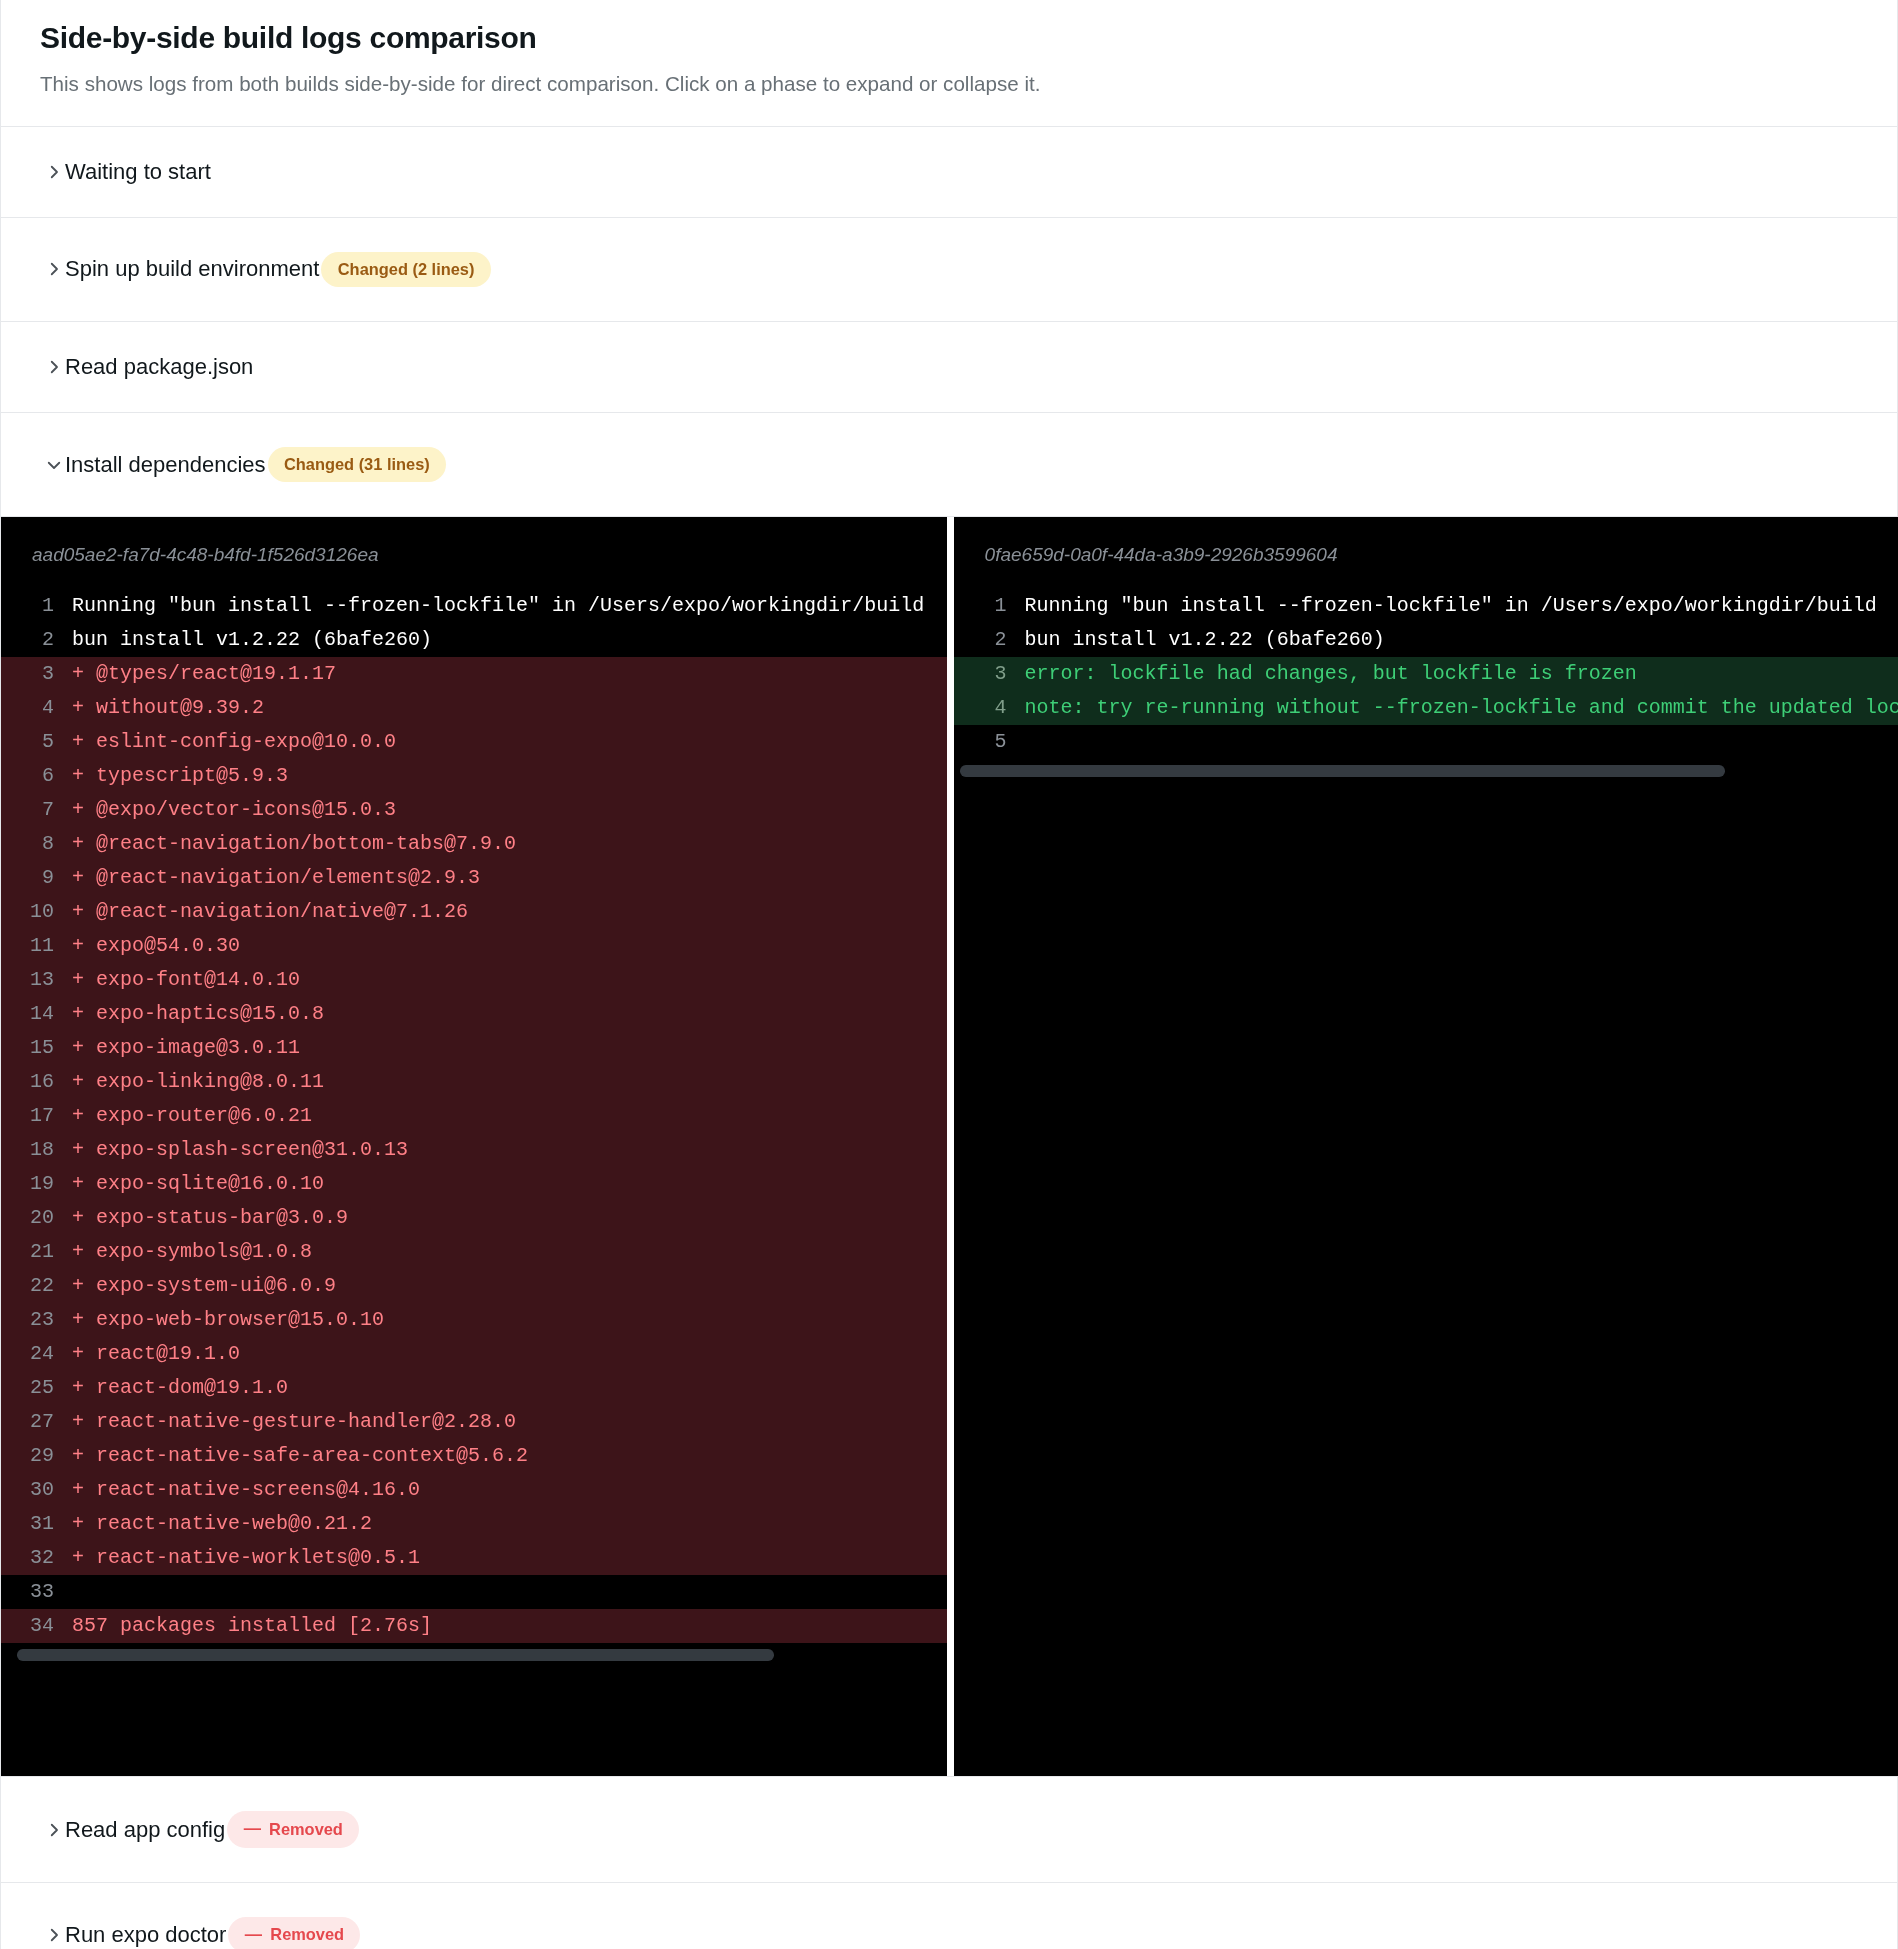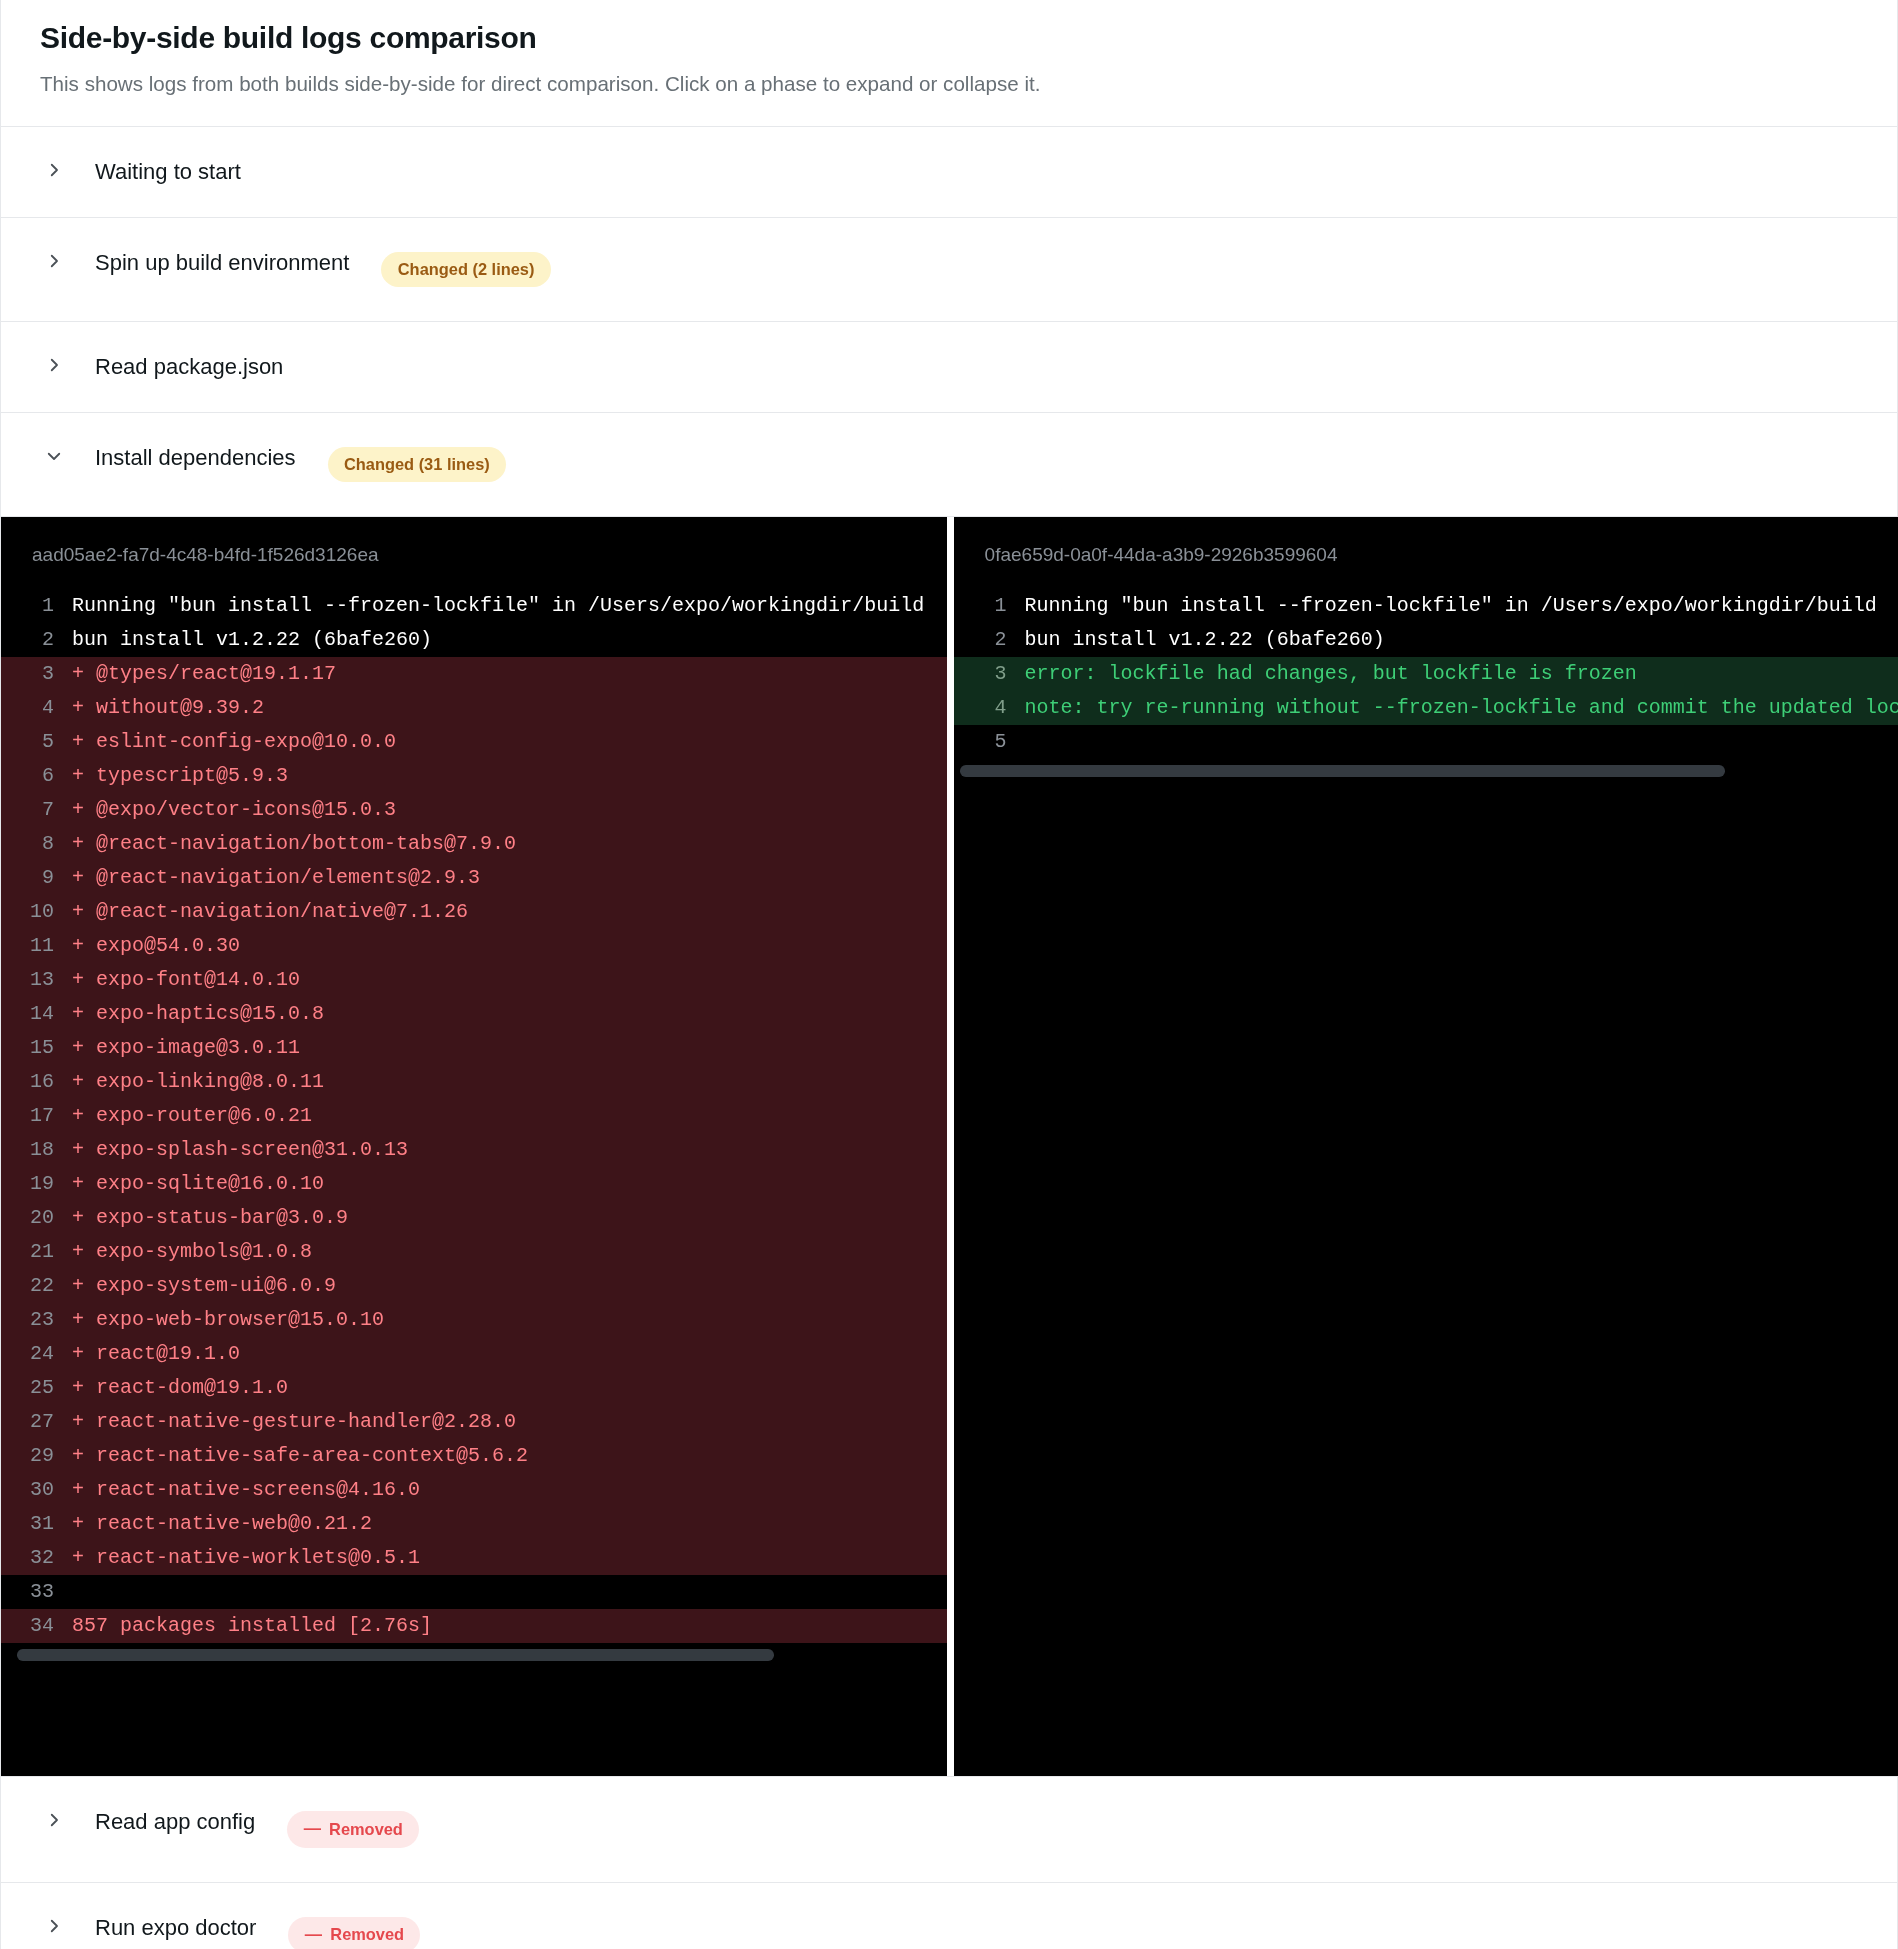--- a/index.html
+++ b/index.html
@@ -43,21 +43,22 @@
   }
 
   
   .phase {
     border-bottom: 1.6px solid #e6e8eb;
   }
   .phase:last-child { border-bottom: none; }
 
   .phase-head {
     display: flex;
-    gap: 32px;
+    align-items: center;
+    gap: 2px;
     padding: 34px 39px 34px 44px;
     cursor: pointer;
     background: #ffffff;
     user-select: none;
   }
 
   .chev {
     width: 18px; height: 18px;
     flex: 0 0 auto;
     display: block;
@@ -113,20 +114,21 @@
   .pane-gap   { width: 6.6px; background: #ffffff; flex: 0 0 auto; }
   .pane-right { width: 1051px; }
 
   .pane-id {
     font-family: "Liberation Sans", sans-serif;
     font-size: 19px;
     line-height: 1;
     color: #8a9097;
     padding: 28px 0 25px 31px;
     white-space: nowrap;
+    font-style: italic;
   }
 
   .loglines {
     font-family: "Liberation Mono", "DejaVu Sans Mono", monospace;
     font-size: 20px;
     line-height: 34px;
   }
   .logline {
     display: flex;
     align-items: baseline;

